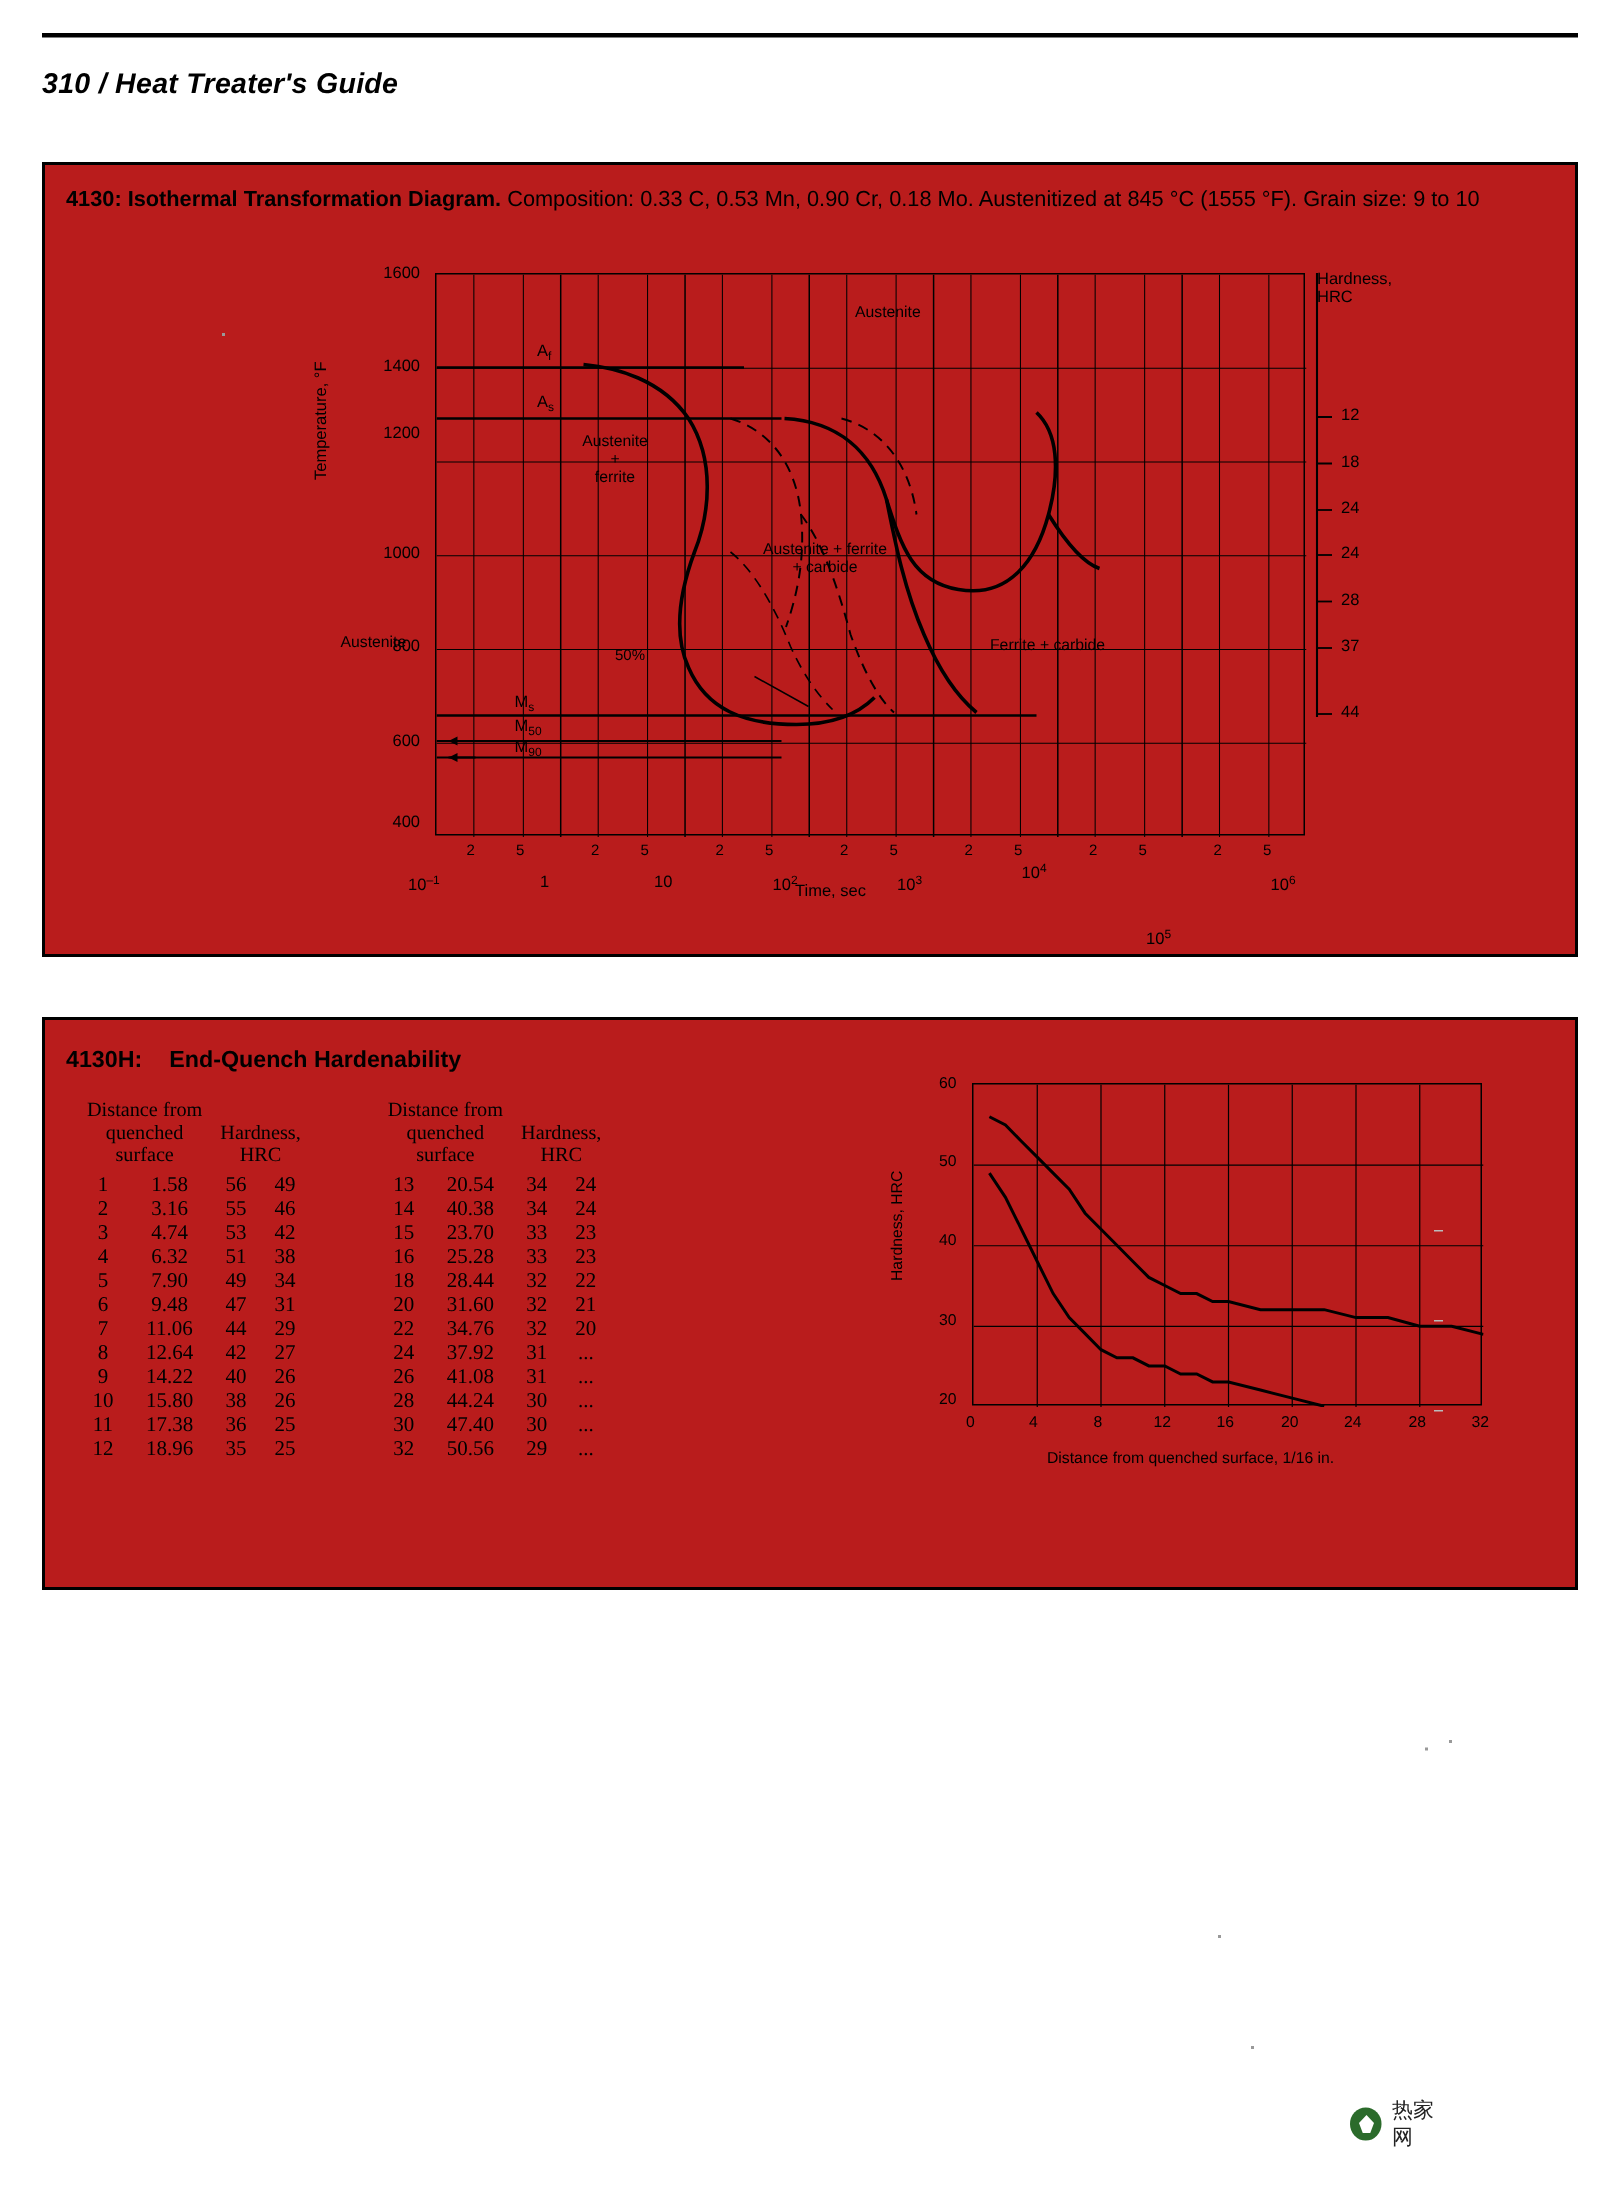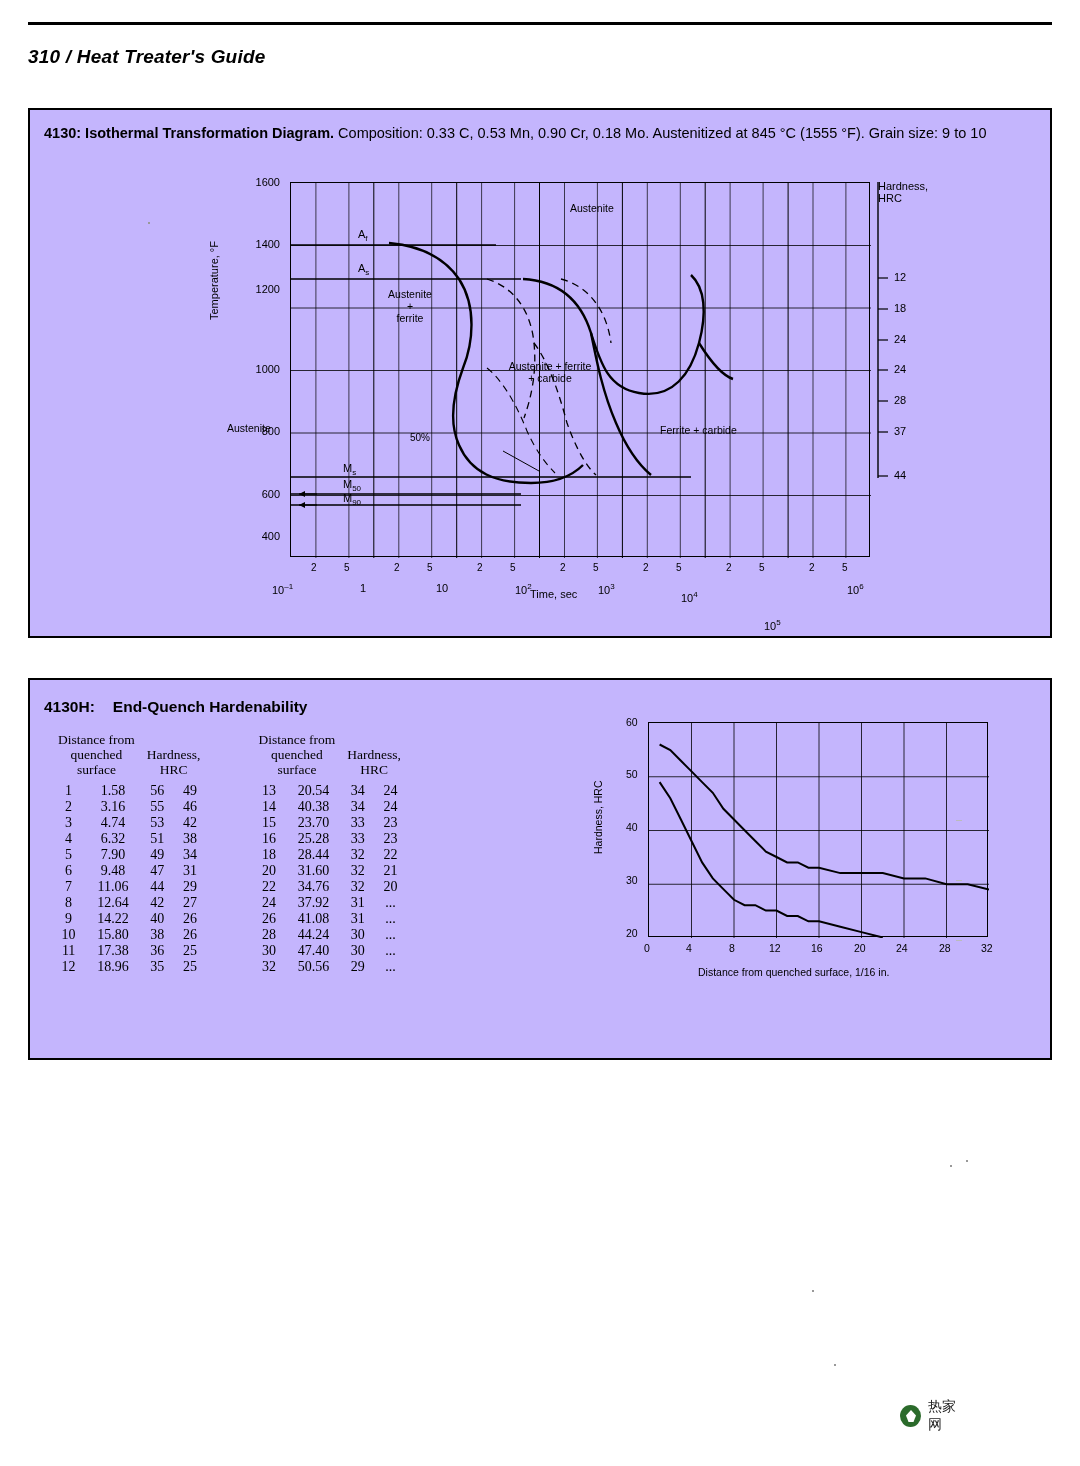--- a/index.html
+++ b/index.html
@@ -33,21 +33,21 @@
     font-weight: bold;
     font-style: italic;
     font-size: 19px;
     letter-spacing: 0.2px;
   }
 
   
   .panel {
     position: absolute;
     border: 2px solid #000;
-    background: #c4b5fd;
+    background: #b91c1c;
     box-sizing: border-box;
   }
   #panel-it {
     left: 28px; top: 108px;
     width: 1024px; height: 530px;
   }
   .it-caption {
     position: absolute;
     left: 14px; top: 14px;
     width: 990px;
@@ -250,21 +250,21 @@
     <div class="chart-it">
 
       <div class="it-ylabel">Temperature, °F</div>
 
       <div class="it-ytick" style="left:14px; top:6px;">1600</div>
       <div class="it-ytick" style="left:14px; top:68px;">1400</div>
       <div class="it-ytick" style="left:14px; top:113px;">1200</div>
       <div class="it-ytick" style="left:14px; top:193px;">1000</div>
       <div class="it-ytick" style="left:14px; top:255px;">800</div>
       <div class="it-ytick" style="left:14px; top:318px;">600</div>
-      <div class="it-ytick" style="left:14px; top:360px;">400</div>
+      <div class="it-ytick" style="left:14px; top:372px;">400</div>
 
       <div class="it-plot">
         <svg width="580" height="375" viewBox="0 0 580 375">
 
           <g stroke="#000" stroke-width="0.8">
             <line x1="0" y1="62.5" x2="580" y2="62.5"></line>
             <line x1="0" y1="125" x2="580" y2="125"></line>
             <line x1="0" y1="187.5" x2="580" y2="187.5"></line>
             <line x1="0" y1="250" x2="580" y2="250"></line>
             <line x1="0" y1="312.5" x2="580" y2="312.5"></line>
@@ -378,21 +378,21 @@
       <div class="it-minor" style="left:496px; top:392px;">2</div>
       <div class="it-minor" style="left:529px; top:392px;">5</div>
       <div class="it-minor" style="left:579px; top:392px;">2</div>
       <div class="it-minor" style="left:612px; top:392px;">5</div>
 
       <div class="it-dec" style="left:42px;  top:412px;">10<span class="sup">–1</span></div>
       <div class="it-dec" style="left:130px; top:412px;">1</div>
       <div class="it-dec" style="left:206px; top:412px;">10</div>
       <div class="it-dec" style="left:285px; top:412px;">10<span class="sup">2</span></div>
       <div class="it-dec" style="left:368px; top:412px;">10<span class="sup">3</span></div>
-      <div class="it-dec" style="left:451px; top:420px;">10<span class="sup">4</span></div>
+      <div class="it-dec" style="left:451px; top:404px;">10<span class="sup">4</span></div>
       <div class="it-dec" style="left:534px; top:412px;margin-top:36px;">10<span class="sup">5</span></div>
       <div class="it-dec" style="left:617px; top:412px;">10<span class="sup">6</span></div>
 
       <div class="it-xlabel">Time, sec</div>
     </div>
   </div>
 
   <div class="panel" id="panel-eq">
 
     <div class="eq-title">

